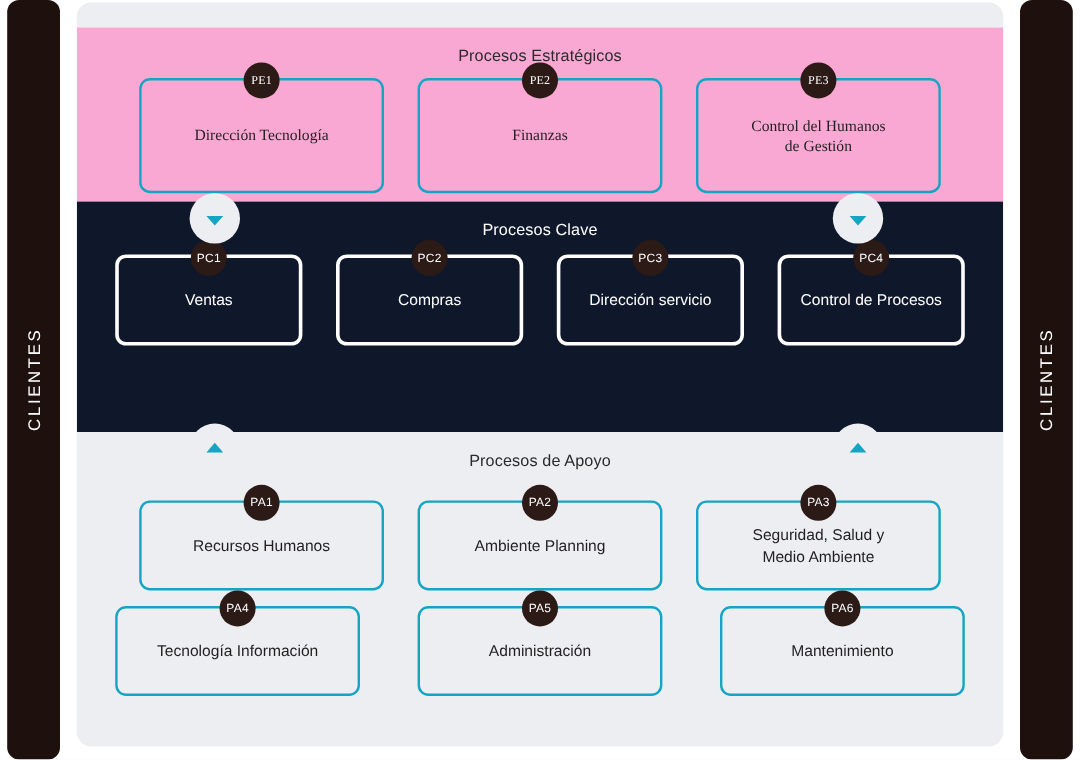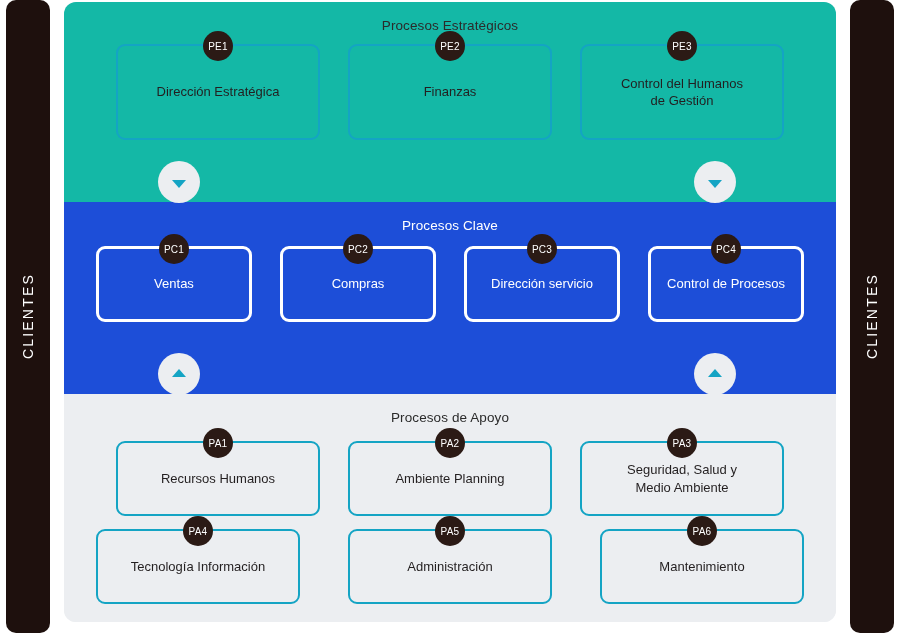--- a/index.html
+++ b/index.html
@@ -50,44 +50,44 @@
     left: 64px;
     top: 2px;
     width: 772px;
     height: 620px;
     background: #eceef1;
     border-radius: 12px;
     overflow: hidden;
   }
 
   .band { position: relative; width: 100%; box-sizing: border-box; }
-  .band-strategic { height: 200px; background: #14b8a6; }
-  .band-key       { height: 192px; background: #1d4ed8; }
+  .band-strategic { height: 145px; background: #f9a8d4; margin-top: 21px; }
+  .band-key       { height: 192px; background: #0f172a; }
   .band-support   { height: 248px; background: #eceef1; }
 
   .band-title {
     text-align: center;
     font-size: 13.5px;
     color: #2b2b2b;
     padding-top: 16px;
     letter-spacing: .1px;
   }
   .band-key .band-title { color: #ffffff; padding-top: 16px; }
 
   
   .row {
     display: flex;
     justify-content: center;
     gap: 28px;
     padding: 0 32px;
     box-sizing: border-box;
   }
-  .row-strategic { margin-top: 11px; }
+  .row-strategic { margin-top: 11px; font-family: Liberation Serif, serif; }
   .row-key       { margin-top: 13px; }
-  .row-support-1 { margin-top: 16px; }
+  .row-support-1 { margin-top: 26px; }
   .row-support-2 { margin-top: 13px; justify-content: space-between; }
 
   .card {
     position: relative;
     flex: 1 1 0;
     max-width: 204px;
     box-sizing: border-box;
     border: 2.5px solid #14a4c4;
     border-radius: 9px;
     background: transparent;
@@ -168,21 +168,21 @@
   </div>
 
   <div class="panel">
 
     <div class="band band-strategic">
       <div class="band-title">Procesos Estratégicos</div>
       <div class="row row-strategic">
 
         <div class="card card-strategic">
           <span class="badge">PE1</span>
-          <span class="card-label">Dirección Estratégica</span>
+          <span class="card-label">Dirección Tecnología</span>
         </div>
 
         <div class="card card-strategic">
           <span class="badge">PE2</span>
           <span class="card-label">Finanzas</span>
         </div>
 
         <div class="card card-strategic">
           <span class="badge">PE3</span>
           <span class="card-label">Control del Humanos

